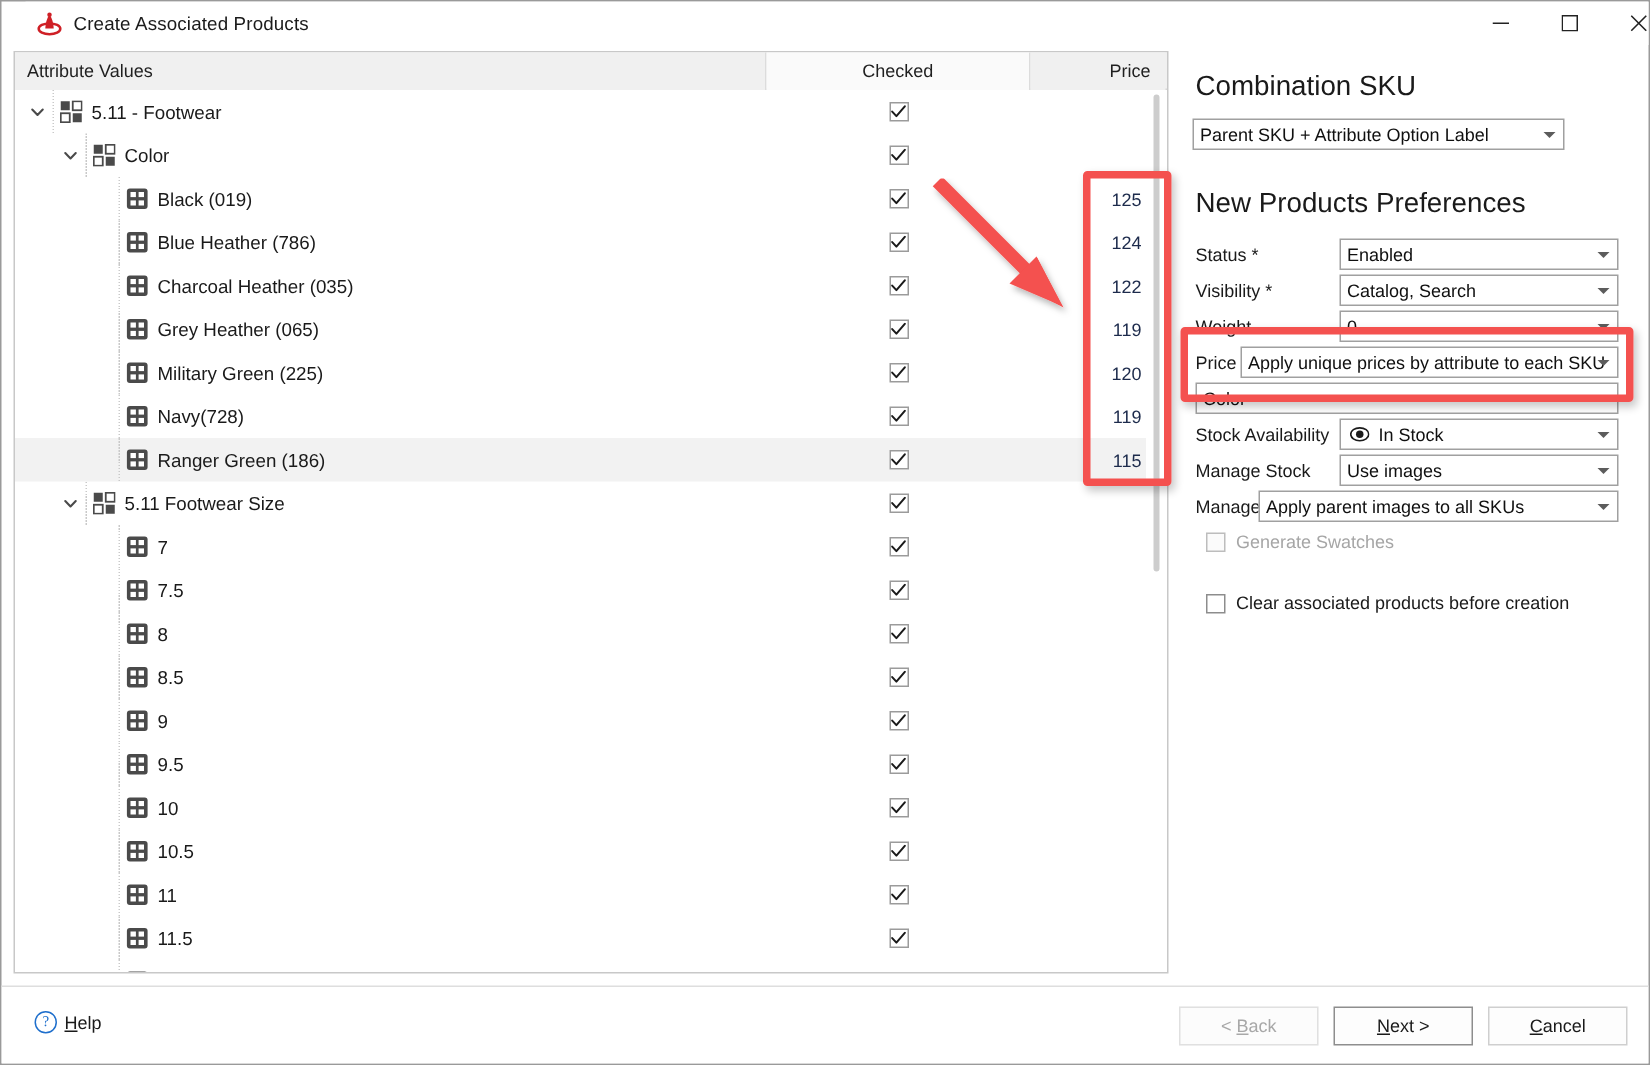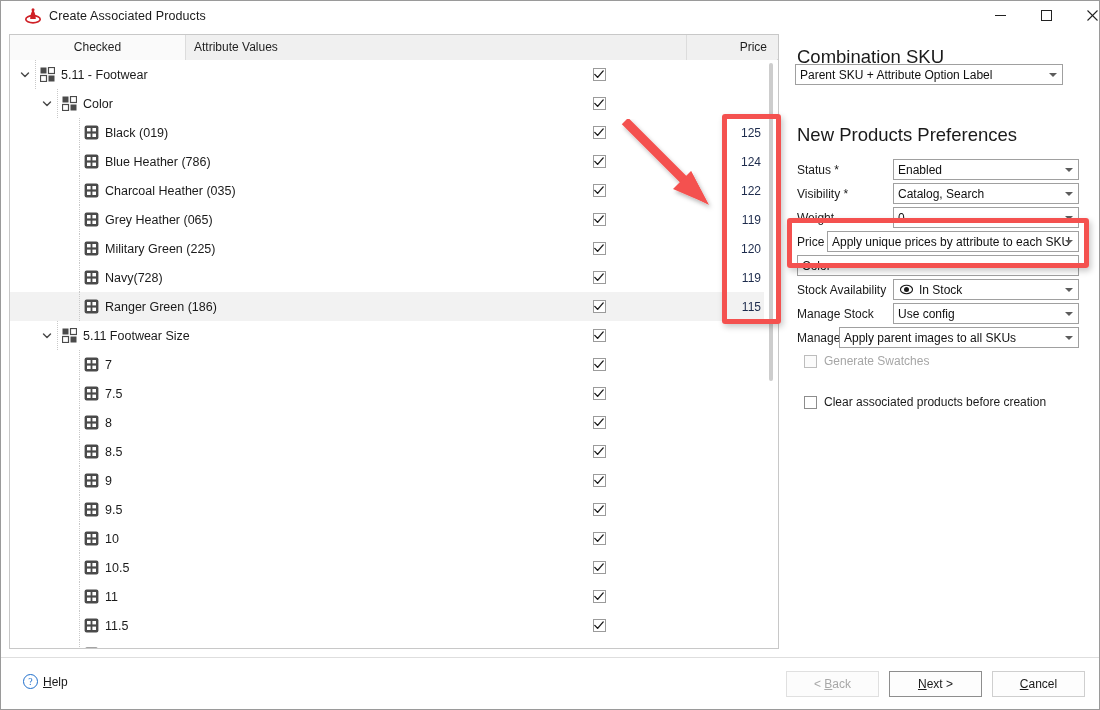--- a/index.html
+++ b/index.html
@@ -183,22 +183,22 @@
         <svg width="11" height="11" viewBox="0 0 11 11">
             <line x1="0.5" y1="0.5" x2="10.5" y2="10.5" stroke="currentColor" stroke-width="1.1"></line>
             <line x1="10.5" y1="0.5" x2="0.5" y2="10.5" stroke="currentColor" stroke-width="1.1"></line>
           </svg>
       </div>
     </div>
   </div>
 
   <div class="grid-panel">
     <div class="grid-header">
+      <div class="hdr-cell hdr-attr">Attribute Values</div>
       <div class="hdr-cell hdr-checked">Checked</div>
-      <div class="hdr-cell hdr-attr">Attribute Values</div>
       <div class="hdr-cell hdr-price">Price</div>
     </div>
     <div class="grid-body" id="grid-body">
         <div class="row">
           <div class="cell-attr">
             <span style="display:inline-block;width:8px"></span>
             <span class="twisty">
               <svg width="10" height="10" viewBox="0 0 10 10">
                 <polyline points="1.5,3 5,6.6 8.5,3" fill="none" stroke="#4a4a4a" stroke-width="1.4" stroke-linecap="round" stroke-linejoin="round"></polyline>
               </svg>
@@ -725,21 +725,21 @@
       </div>
     <div class="vscroll">
       <div class="vthumb"></div>
     </div>
   </div>
 
   <div class="right">
 
     <h2 class="h-sec" style="position:absolute;left:10px;top:12px;">Combination SKU</h2>
 
-    <div class="sel" style="position:absolute;left:8px;top:30px;width:268px;">
+    <div class="sel" style="position:absolute;left:8px;top:45px;width:248px;">
       <span>Parent SKU + Attribute Option Label</span>
       <span class="arrow"></span>
     </div>
 
     <h2 class="h-sec" style="position:absolute;left:10px;top:90px;">New Products Preferences</h2>
 
     <div style="position:absolute;left:10px;top:125px;width:290px;">
       <div class="fld-row">
         <span class="fld-label lbl-col">Status *</span>
         <div class="sel" style="width:186px;">
@@ -789,21 +789,21 @@
             </svg>
           </span>
           <span>In Stock</span>
           <span class="arrow"></span>
         </div>
       </div>
 
       <div class="fld-row">
         <span class="fld-label lbl-col">Manage Stock</span>
         <div class="sel" style="width:186px;">
-          <span>Use config</span>
+          <span>Use images</span>
           <span class="arrow"></span>
         </div>
       </div>
 
       <div class="fld-row">
         <span class="fld-label" style="width:42px;">Manage</span>
         <div class="sel" style="width:240px;">
           <span>Apply parent images to all SKUs</span>
           <span class="arrow"></span>
         </div>

